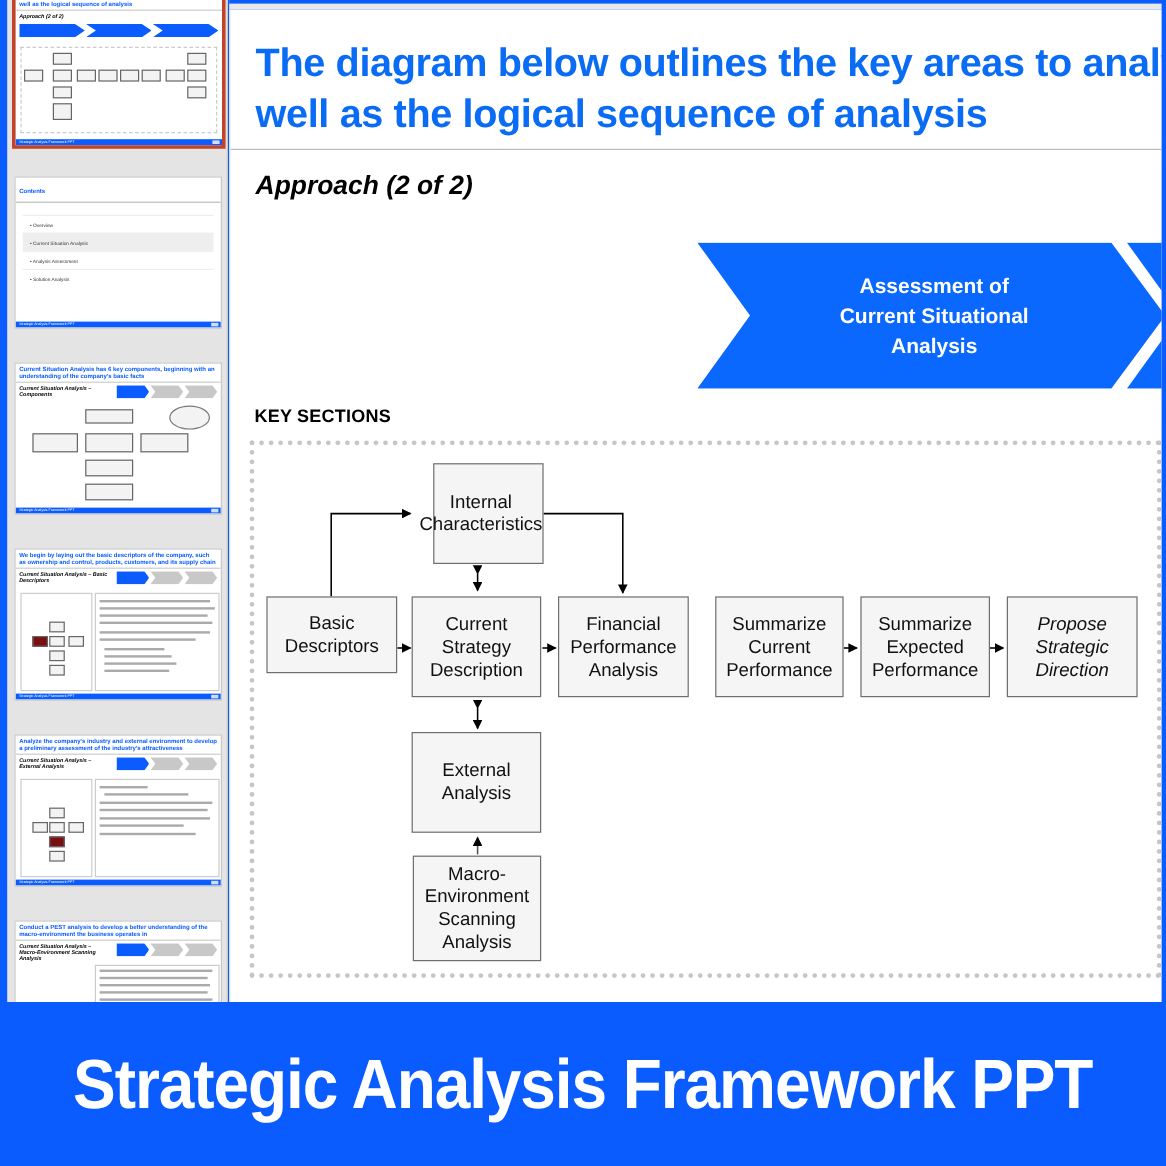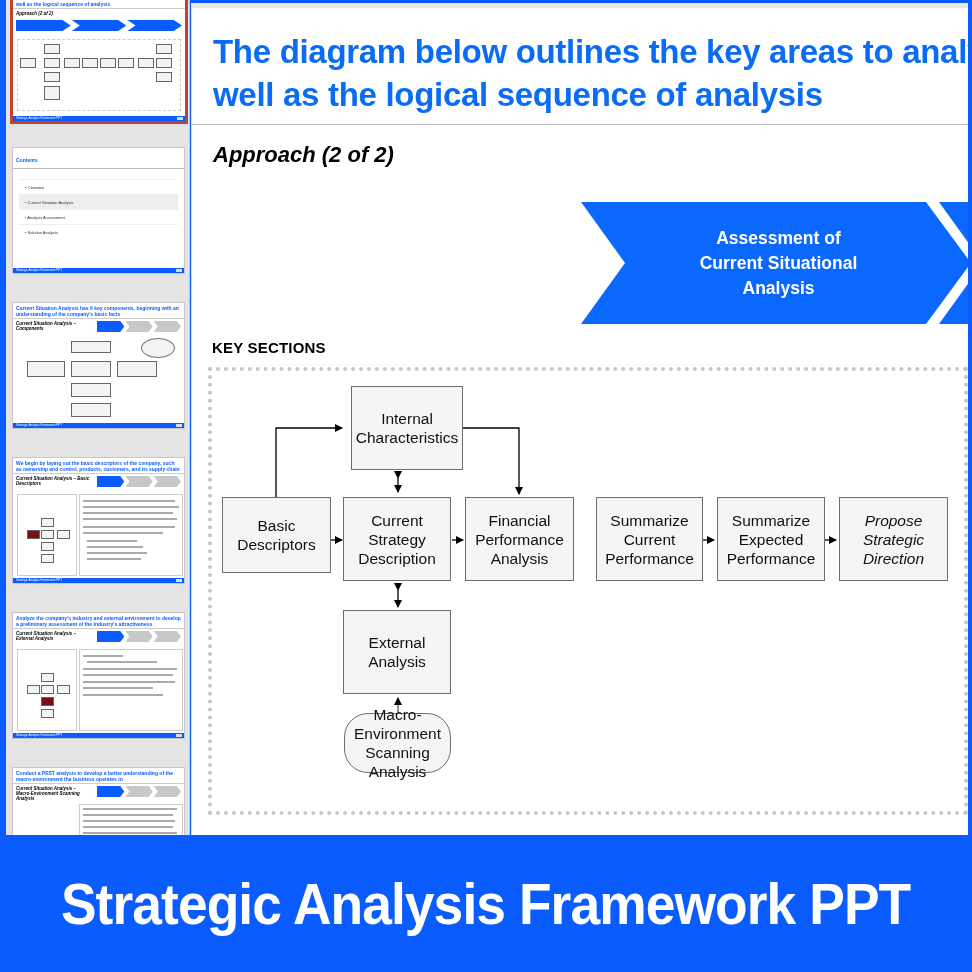--- a/index.html
+++ b/index.html
@@ -248,43 +248,43 @@
 
     <line x1="206" y1="582" x2="206" y2="599" stroke="#000" stroke-width="1.3" marker-end="url(#ah)" marker-start="url(#ah)"></line>
 
     <line x1="206" y1="704" x2="206" y2="690" stroke="#555" stroke-width="1.3" marker-end="url(#ah)"></line>
 
     <line x1="511" y1="532" x2="522" y2="532" stroke="#000" stroke-width="1.3" marker-end="url(#ah)"></line>
 
     <line x1="633" y1="532" x2="644" y2="532" stroke="#000" stroke-width="1.3" marker-end="url(#ah)"></line>
   </svg>
 
-  <div class="node" style="left:159px;top:378px;width:112px;height:84px;">
+  <div class="node" style="left:169px;top:378px;width:92px;height:84px;justify-content:flex-end;">
       <span style="white-space:pre-line">Internal
 Characteristics</span>
     </div>
-  <div class="node" style="left:30px;top:489px;width:109px;height:76px;">
+  <div class="node" style="left:30px;top:489px;width:109px;height:64px;">
       <span style="white-space:pre-line">Basic
 Descriptors</span>
     </div>
   <div class="node" style="left:151px;top:489px;width:108px;height:84px;">
       <span style="white-space:pre-line">Current
 Strategy
 Description</span>
     </div>
   <div class="node" style="left:273px;top:489px;width:109px;height:84px;">
       <span style="white-space:pre-line">Financial
 Performance
 Analysis</span>
     </div>
   <div class="node" style="left:151px;top:602px;width:108px;height:84px;">
       <span style="white-space:pre-line">External
 Analysis</span>
     </div>
-  <div class="node" style="left:152px;top:705px;width:107px;height:60px;border-radius:24px;">
+  <div class="node" style="left:152px;top:705px;width:107px;height:88px;">
       <span style="white-space:pre-line">Macro-
 Environment
 Scanning
 Analysis</span>
     </div>
   <div class="node" style="left:404px;top:489px;width:107px;height:84px;">
       <span style="white-space:pre-line">Summarize
 Current
 Performance</span>
     </div>

